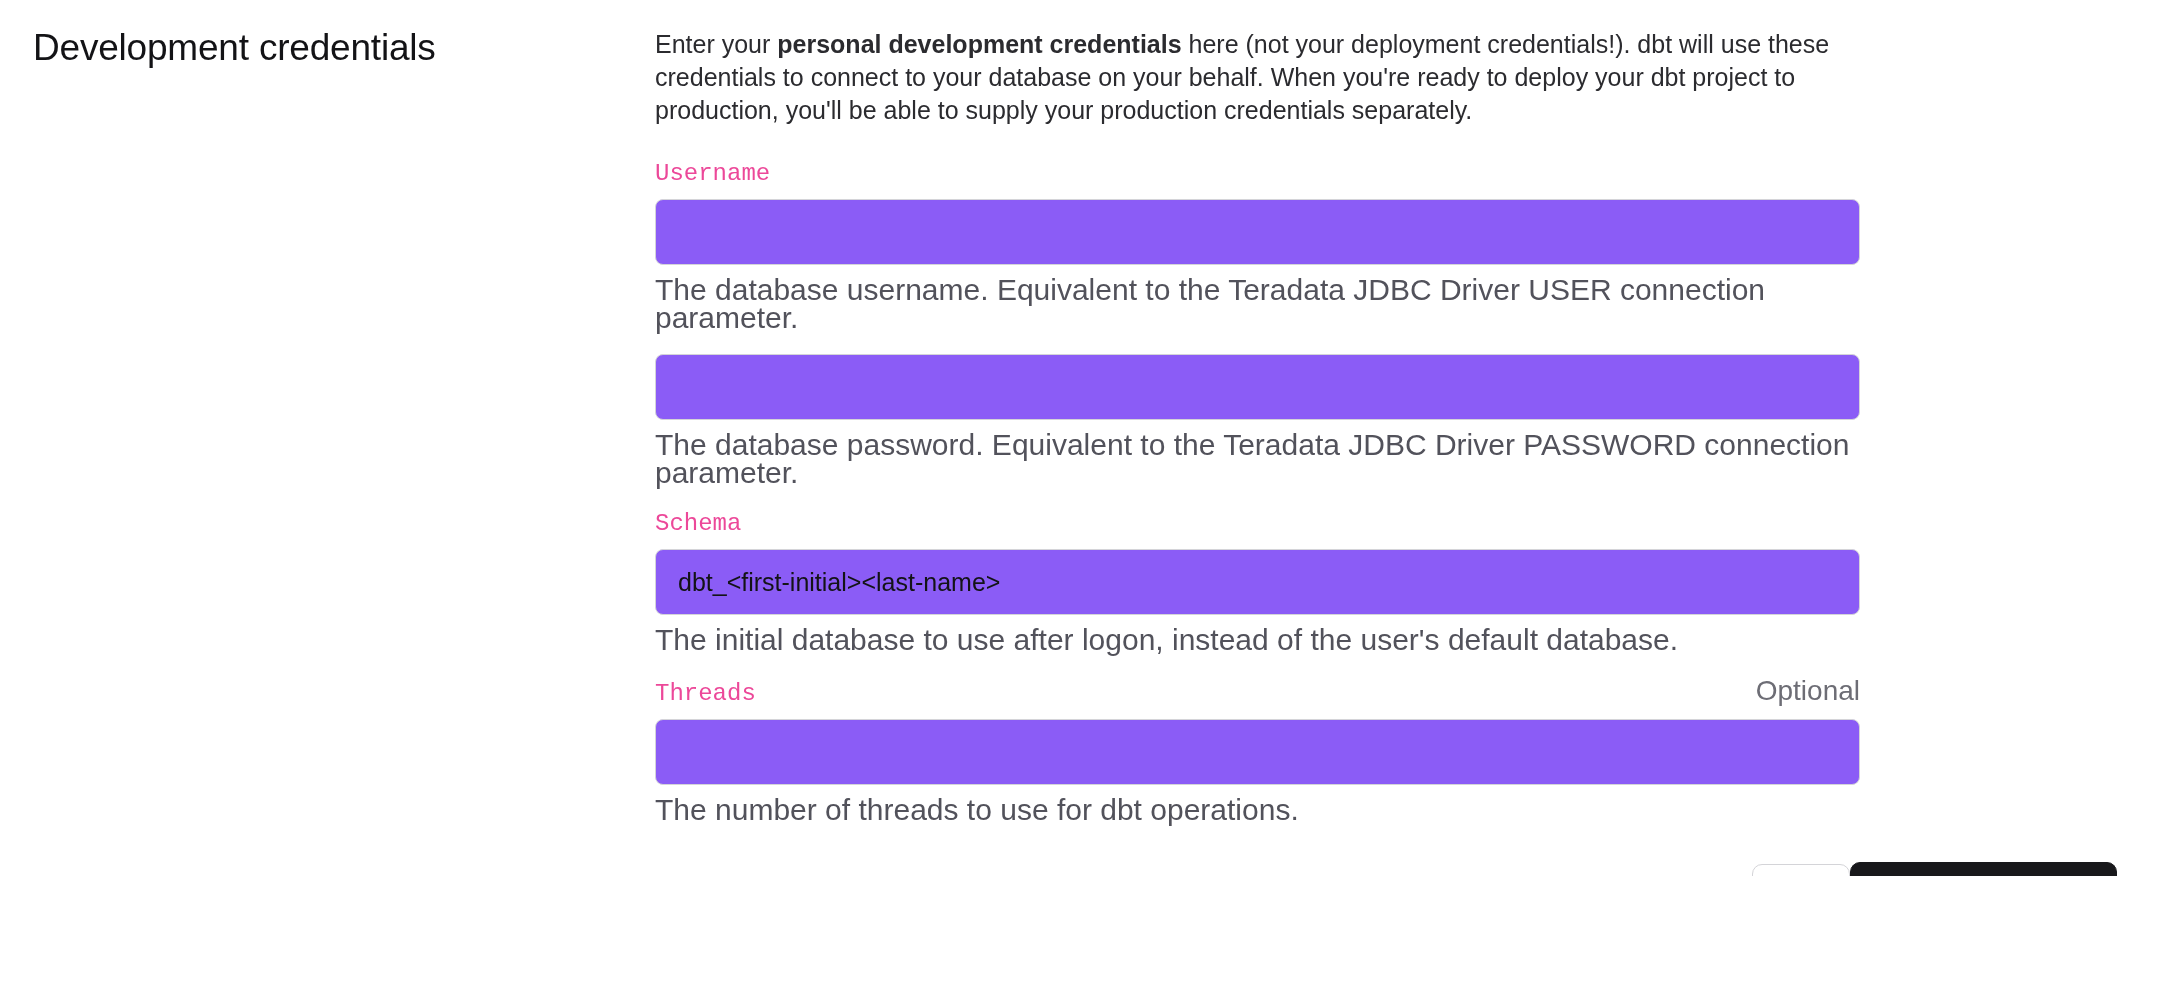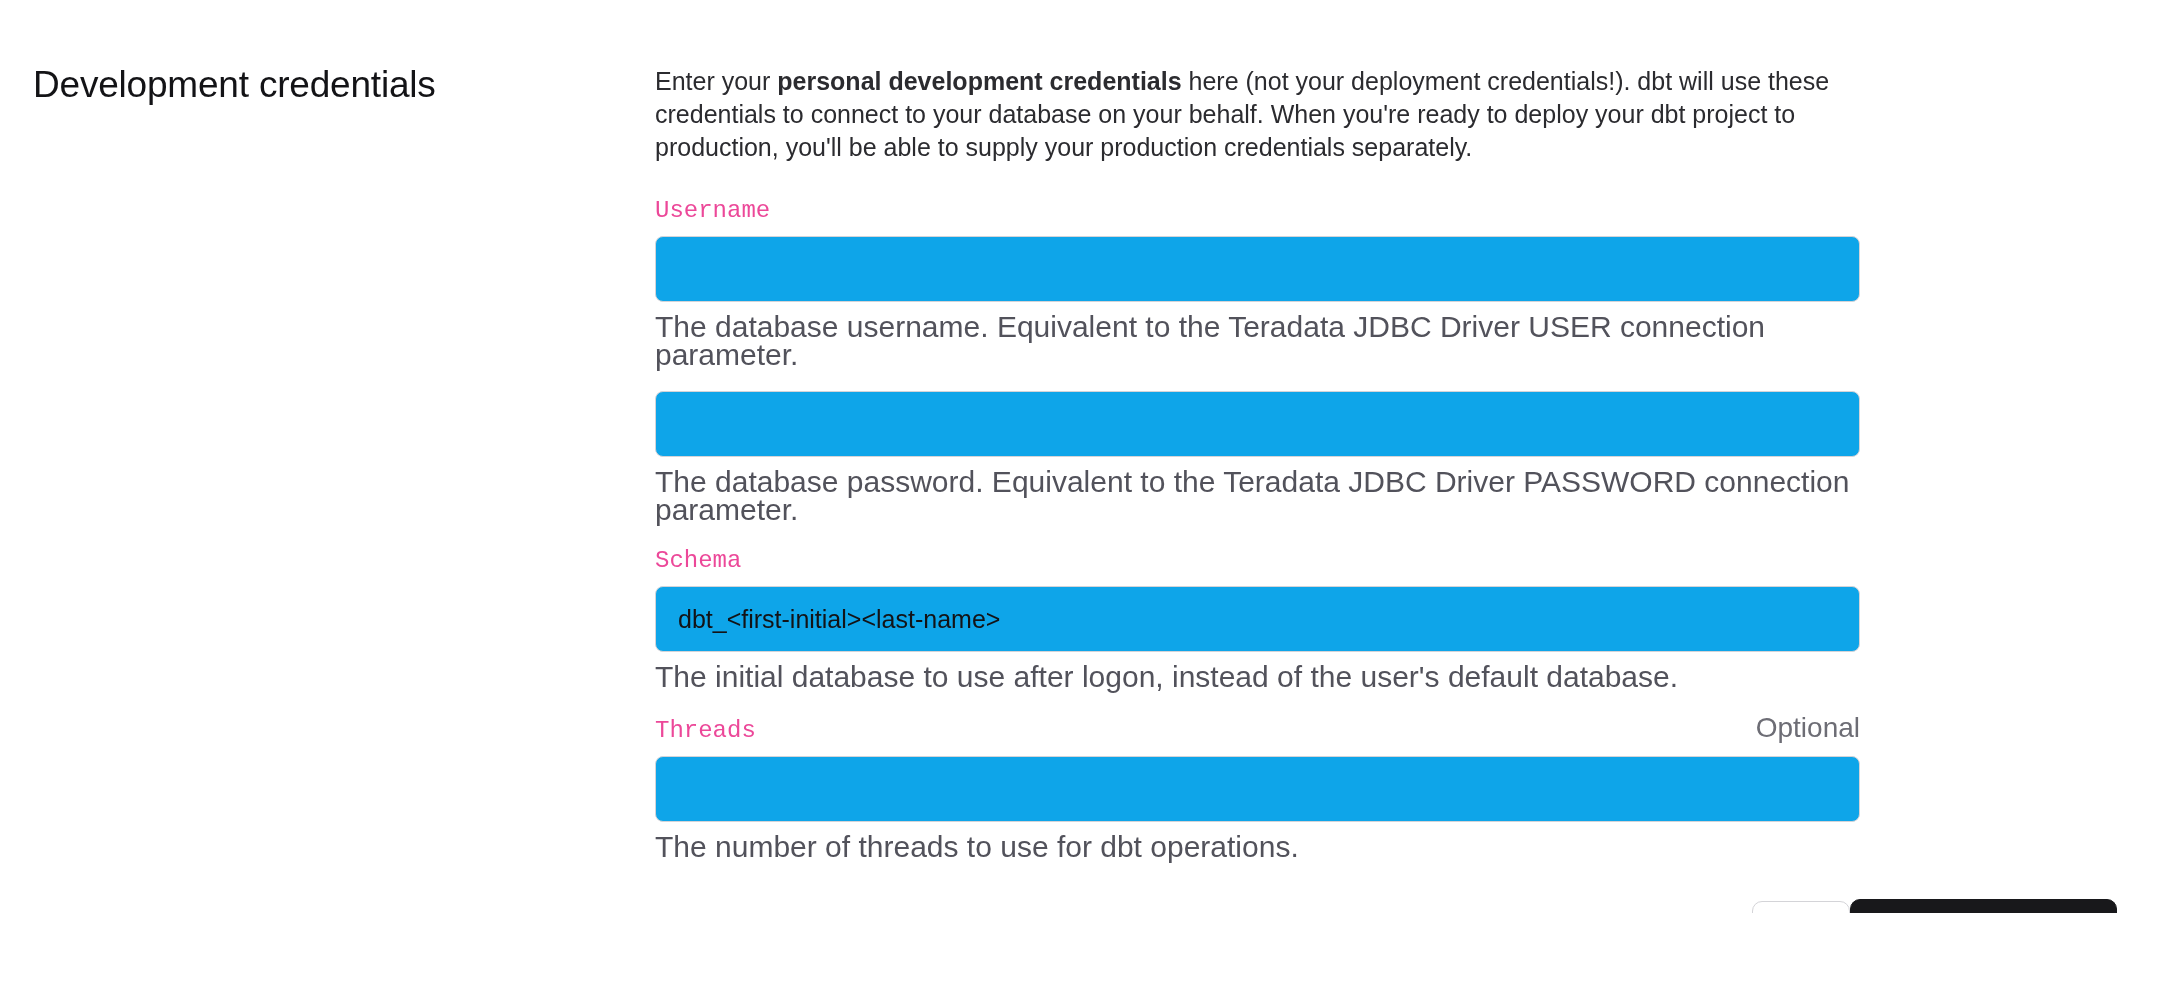--- a/index.html
+++ b/index.html
@@ -12,21 +12,20 @@
     height: 990px;
     font-family: "Liberation Sans", sans-serif;
     color: #1a1a1a;
     -webkit-font-smoothing: antialiased;
   }
   .page {
     position: relative;
     width: 2164px;
     height: 876px;
     overflow: hidden;
-    margin-top: 37px;
   }
   .section-title {
     position: absolute;
     left: 33px;
     top: 25px;
     font-size: 37px;
     line-height: 46px;
     font-weight: 400;
     color: #131316;
     letter-spacing: -0.2px;
@@ -68,21 +67,21 @@
     line-height: 30px;
     color: #6d6d75;
   }
   .field-input {
     box-sizing: border-box;
     display: block;
     width: 1205px;
     height: 66px;
     border: 1px solid #d4d4d8;
     border-radius: 8px;
-    background: #0ea5e9;
+    background: #8b5cf6;
     font-family: "Liberation Sans", sans-serif;
     font-size: 25px;
     line-height: 30px;
     color: #131316;
     padding: 0 22px;
     outline: none;
   }
   .field-input::placeholder {
     color: #131316;
     opacity: 1;

